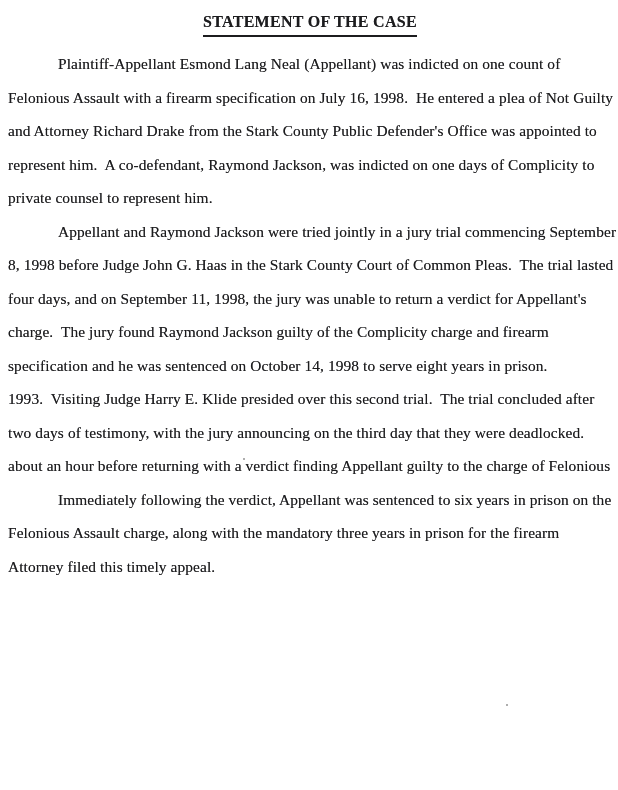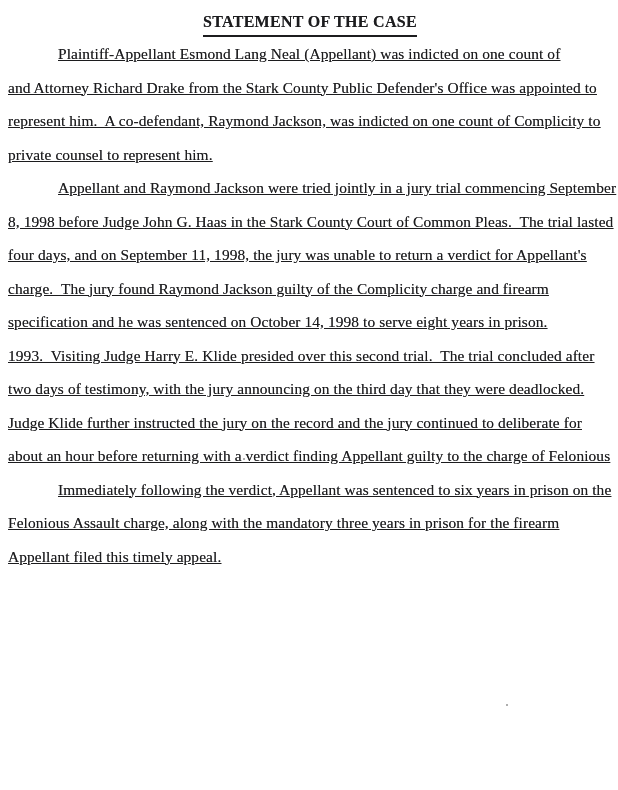--- a/index.html
+++ b/index.html
@@ -27,21 +27,21 @@
     line-height: 24px;
     font-weight: bold;
     letter-spacing: 0.3px;
   }
   .doc-title .underlined {
     display: inline-block;
     border-bottom: 2.5px solid #1c1c1e;
     padding-bottom: 1px;
   }
   .doc-body {
-    text-decoration: underline;
+    margin-top: 10px;
   }
   .para {
     margin: 0;
   }
   .line {
     font-size: 15.4px;
     line-height: 33.5px;
     white-space: pre;        
     letter-spacing: 0.1px;
   }
@@ -61,44 +61,44 @@
 <body>
 
 <div class="page">
 
   <h1 class="doc-title"><span class="underlined">STATEMENT OF THE CASE</span></h1>
 
   <div class="doc-body">
 
     <div class="para">
       <div class="line first">Plaintiff-Appellant Esmond Lang Neal (Appellant) was indicted on one count of</div>
+      <div class="line">Felonious Assault with a firearm specification on July 16, 1998.  He entered a plea of Not Guilty</div>
       <div class="line">and Attorney Richard Drake from the Stark County Public Defender's Office was appointed to</div>
-      <div class="line">represent him.  A co-defendant, Raymond Jackson, was indicted on one count of Complicity to</div>
+      <div class="line">represent him.  A co-defendant, Raymond Jackson, was indicted on one days of Complicity to</div>
       <div class="line">private counsel to represent him.</div>
     </div>
 
     <div class="para">
       <div class="line first">Appellant and Raymond Jackson were tried jointly in a jury trial commencing September</div>
       <div class="line">8, 1998 before Judge John G. Haas in the Stark County Court of Common Pleas.  The trial lasted</div>
       <div class="line">four days, and on September 11, 1998, the jury was unable to return a verdict for Appellant's</div>
       <div class="line">charge.  The jury found Raymond Jackson guilty of the Complicity charge and firearm</div>
       <div class="line">specification and he was sentenced on October 14, 1998 to serve eight years in prison.</div>
     </div>
 
     <div class="para">
       <div class="line">1993.  Visiting Judge Harry E. Klide presided over this second trial.  The trial concluded after</div>
       <div class="line">two days of testimony, with the jury announcing on the third day that they were deadlocked.</div>
-      <div class="line">Judge Klide further instructed the jury on the record and the jury continued to deliberate for</div>
       <div class="line">about an hour before returning with a verdict finding Appellant guilty to the charge of Felonious</div>
     </div>
 
     <div class="para">
       <div class="line first">Immediately following the verdict, Appellant was sentenced to six years in prison on the</div>
       <div class="line">Felonious Assault charge, along with the mandatory three years in prison for the firearm</div>
-      <div class="line">Appellant filed this timely appeal.</div>
+      <div class="line">Attorney filed this timely appeal.</div>
     </div>
 
   </div>
 
   <div class="speck s1"></div>
   <div class="speck s2"></div>
 
 </div>
 
 </body></html>

